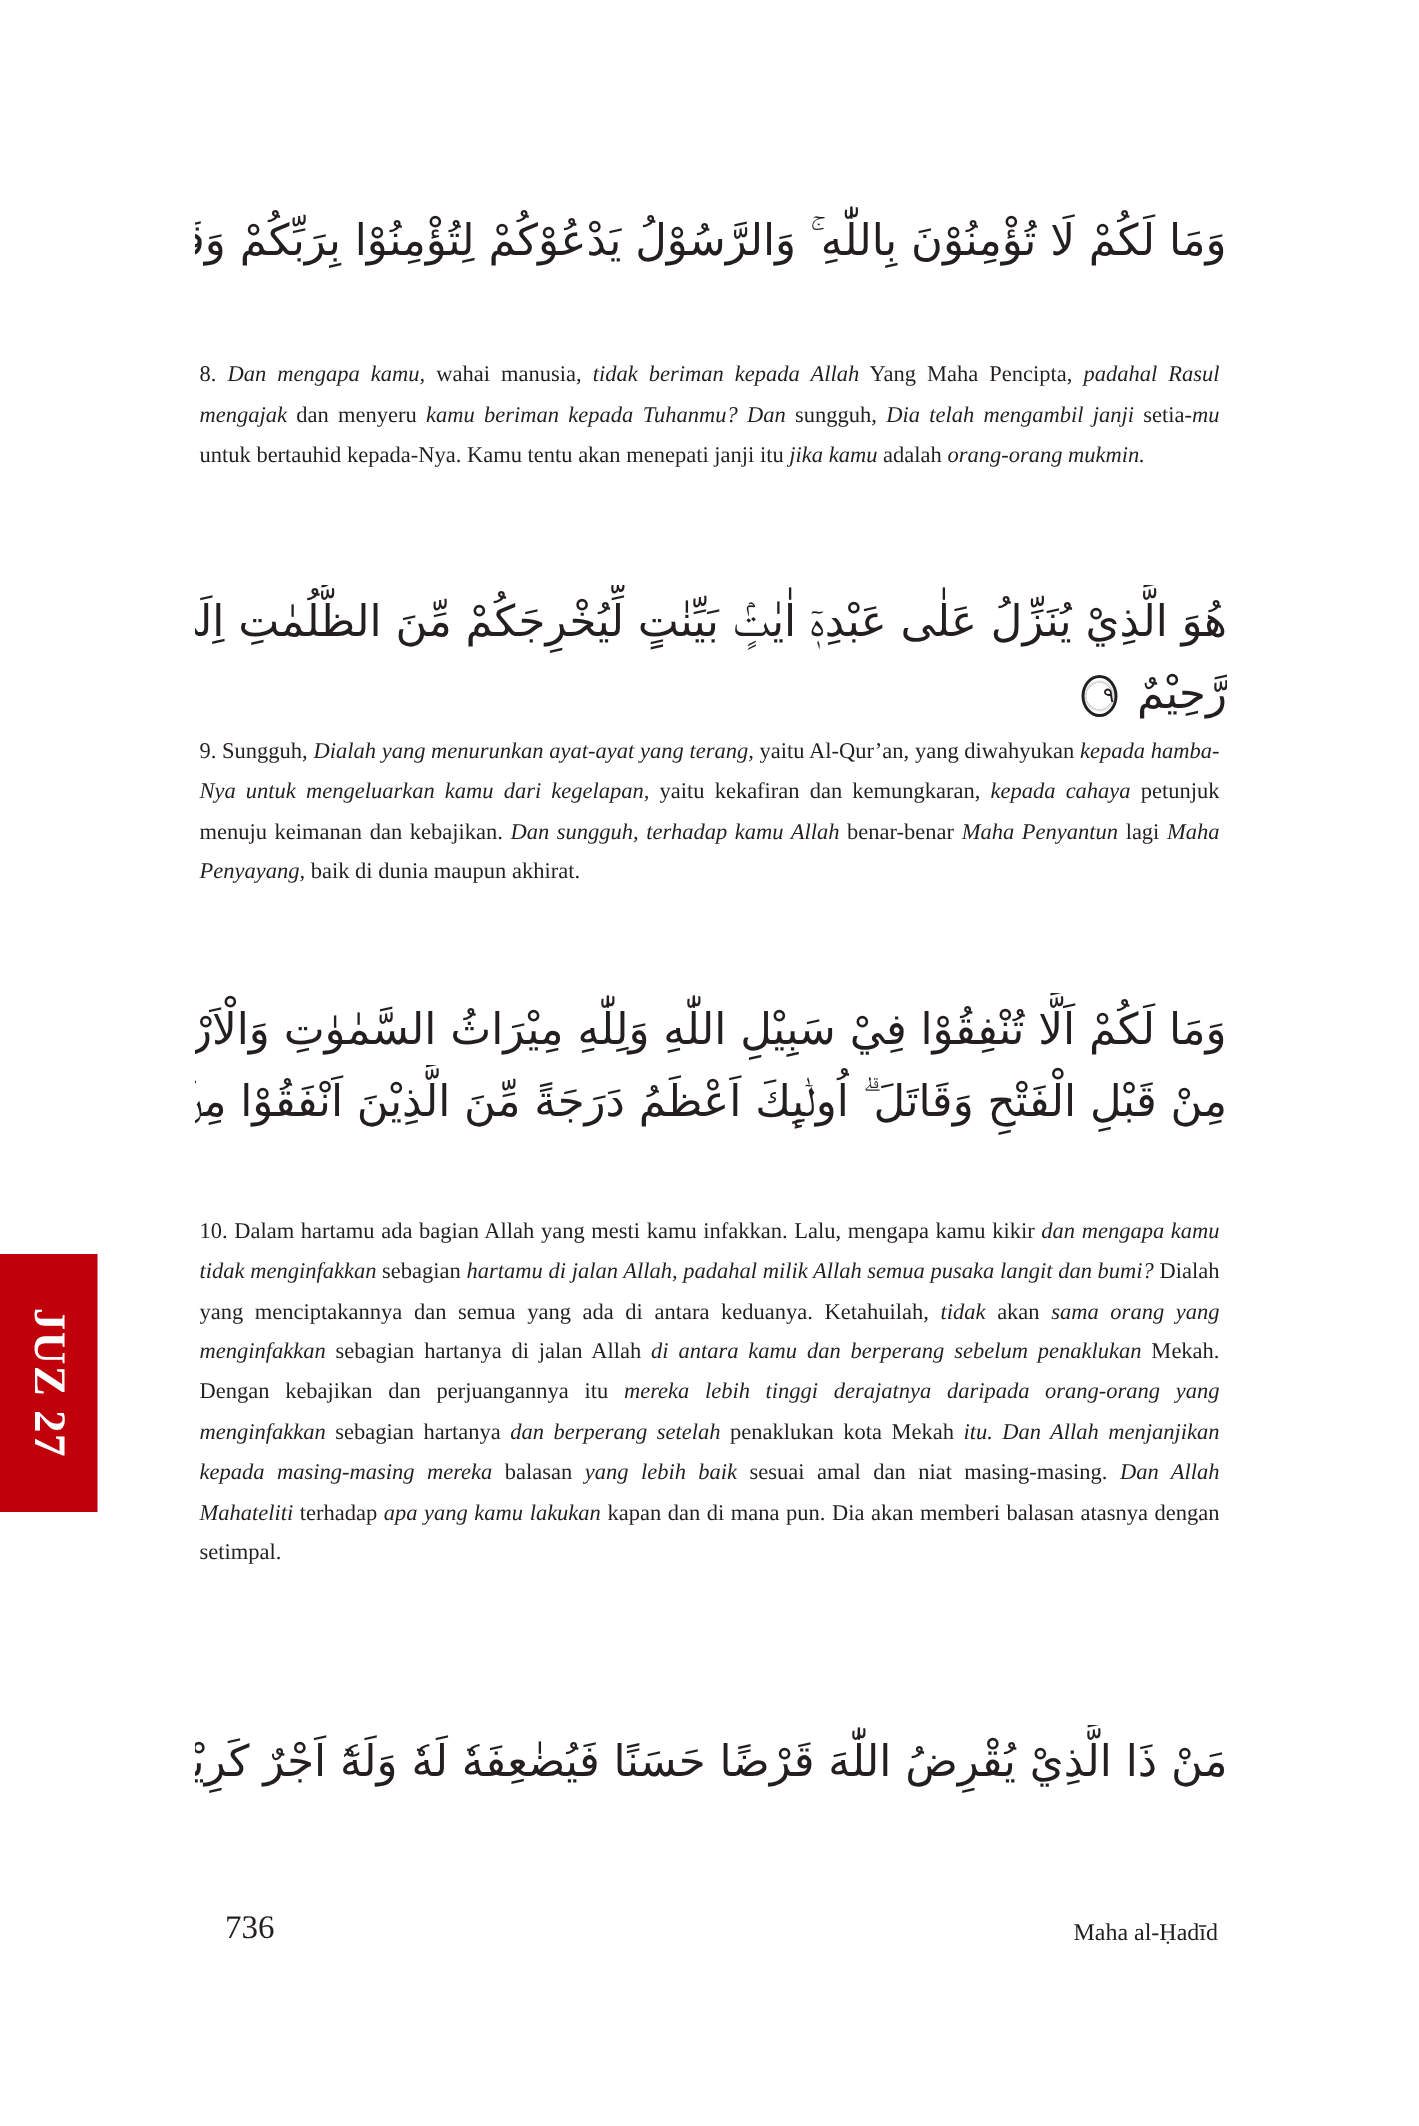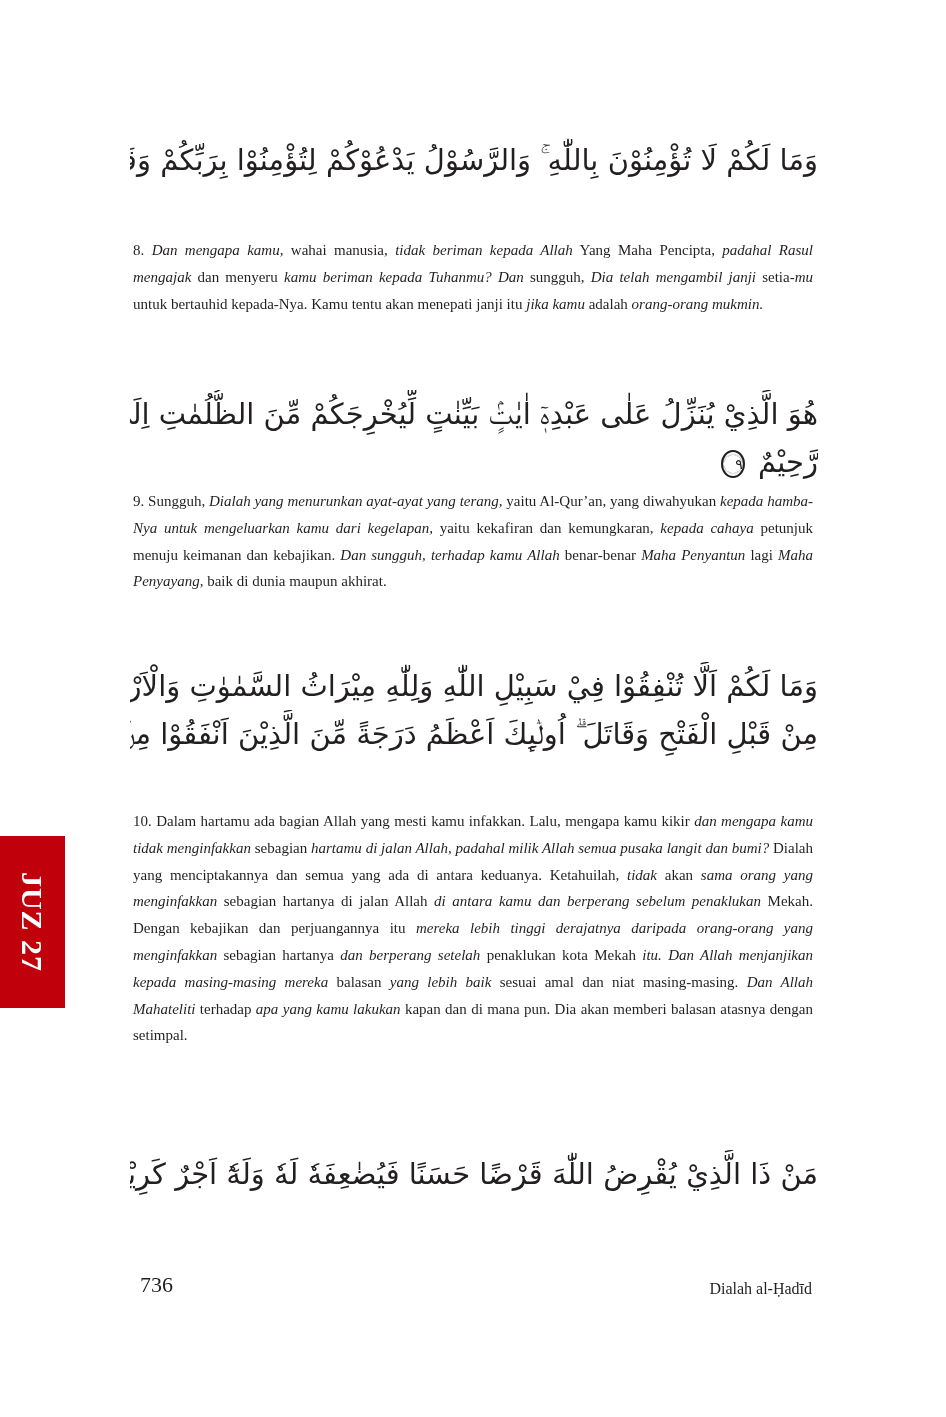--- a/index.html
+++ b/index.html
@@ -34,21 +34,21 @@
     background: radial-gradient(circle, #ffffff 55%, #cfcfcf 56%, #ffffff 70%);
   }
 
   .translation {
     position: absolute; left: 133px; width: 680px;
     font-family: "Liberation Serif", serif; font-size: 15px; line-height: 26.8px;
     text-align: justify; color: #231f20;
   }
   .translation em { font-style: italic; }
 
-  .footer-page { position: absolute; left: 140px; top: 1272px; font-family: "Liberation Serif", serif; font-size: 22px; color: #231f20; }
+  .footer-page { position: absolute; left: 150px; top: 1272px; font-family: "Liberation Serif", serif; font-size: 22px; color: #231f20; }
   .footer-surah { position: absolute; right: 134px; top: 1280px; font-family: "Liberation Serif", serif; font-size: 16px; color: #231f20; }
 </style>
 </head>
 <body>
 
 <div class="page">
 
   <div class="arabic" style="top:136px;">
     <span class="line">وَمَا لَكُمْ لَا تُؤْمِنُوْنَ بِاللّٰهِ ۚ وَالرَّسُوْلُ يَدْعُوْكُمْ لِتُؤْمِنُوْا بِرَبِّكُمْ وَقَدْ اَخَذَ مِيْثَاقَكُمْ اِنْ كُنْتُمْ</span>
   </div>
@@ -71,14 +71,14 @@
 
   <div class="arabic" style="top:1150px;">
     <span class="line last"><span>مَنْ ذَا الَّذِيْ يُقْرِضُ اللّٰهَ قَرْضًا حَسَنًا فَيُضٰعِفَهٗ لَهٗ وَلَهٗٓ اَجْرٌ كَرِيْمٌ</span> </span>
   </div>
 
   <div class="juz-tab">
     <span>JUZ 27</span>
   </div>
 
   <div class="footer-page">736</div>
-  <div class="footer-surah">Dialah al-Ḥadīd</div>
+  <div class="footer-surah">Maha al-Ḥadīd</div>
 </div>
 
 </body></html>

